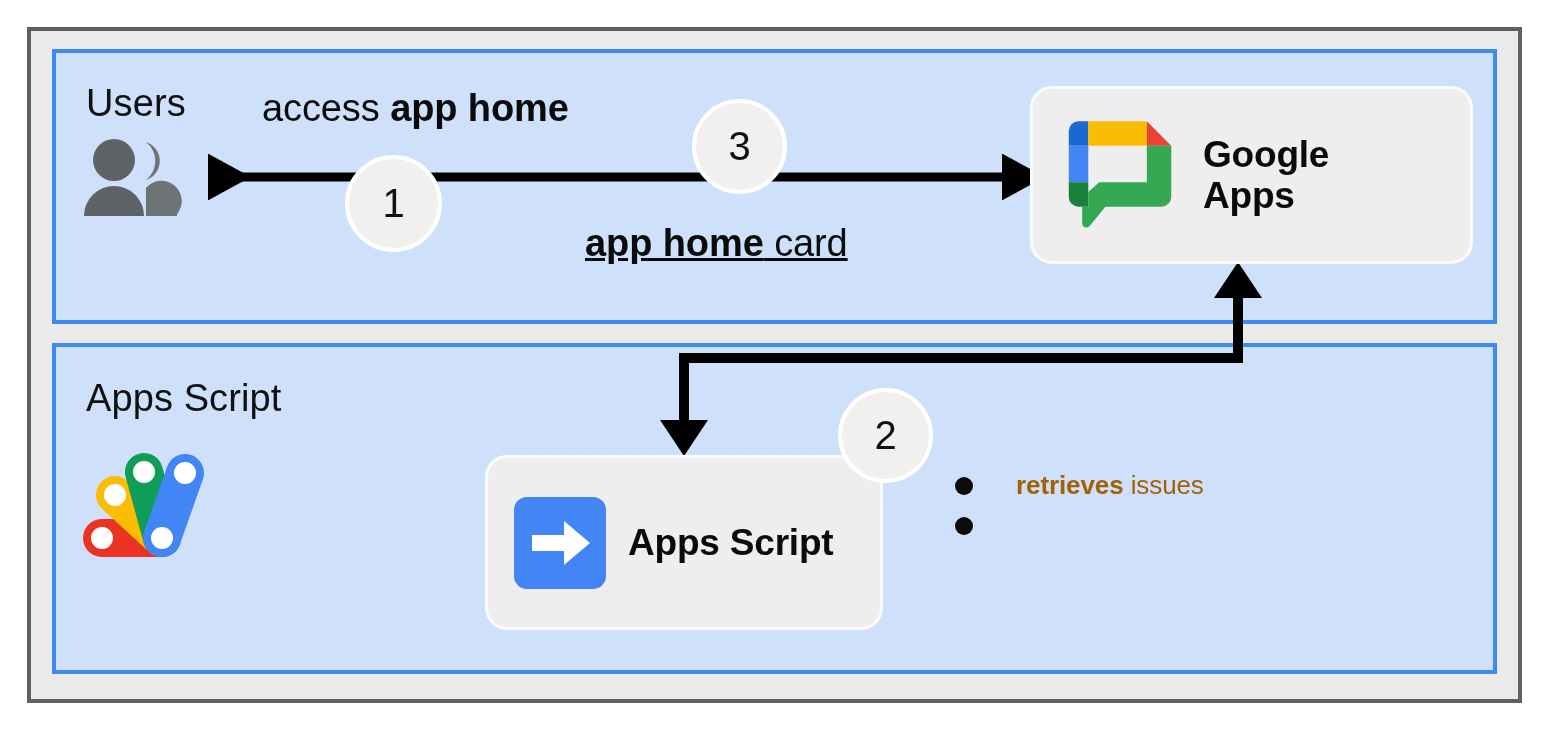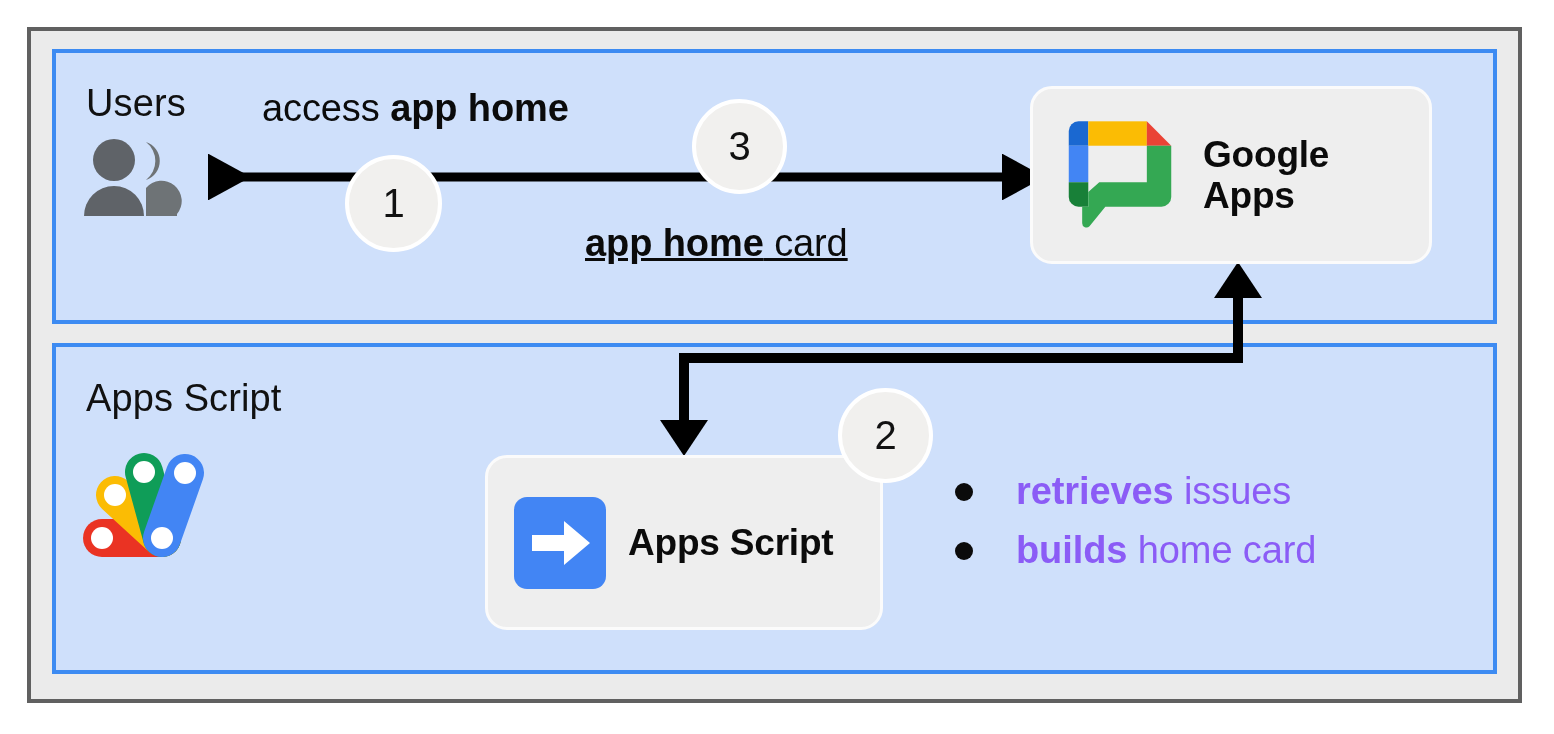--- a/index.html
+++ b/index.html
@@ -72,21 +72,21 @@
     border: 3px solid #fbfbfb;
     border-radius: 22px;
     box-sizing: border-box;
     display: flex;
     align-items: center;
     gap: 22px;
   }
   .node-chat {
     left: 1030px;
     top: 86px;
-    width: 402px;
+    width: 443px;
     height: 178px;
     padding-left: 26px;
   }
   .node-project {
     left: 485px;
     top: 455px;
     width: 398px;
     height: 175px;
     padding-left: 26px;
   }
@@ -141,22 +141,22 @@
   }
   .bullet-dot {
     width: 18px;
     height: 18px;
     border-radius: 50%;
     background: #0b0b0b;
     flex: none;
   }
   .bullet-text {
     margin-left: 43px;
-    font-size: 38px;
-    color: #8b5cf6;
+    font-size: 26px;
+    color: #a16207;
     white-space: nowrap;
     letter-spacing: -0.1px;
   }
   .bullet-text b { font-weight: 700; }
   
   .icon-users {
     position: absolute;
     left: 80px;
     top: 138px;
     width: 102px;
@@ -279,17 +279,16 @@
     <b>app home</b><span class="reg"> card</span>
   </div>
 
   <div class="bullet-list">
     <div class="bullet-row">
       <span class="bullet-dot"></span>
       <span class="bullet-text"><b>retrieves</b><span> issues</span></span>
     </div>
     <div class="bullet-row">
       <span class="bullet-dot"></span>
-      <span class="bullet-text"><b>builds</b><span> home card</span></span>
     </div>
   </div>
 
 </div>
 
 </body></html>

